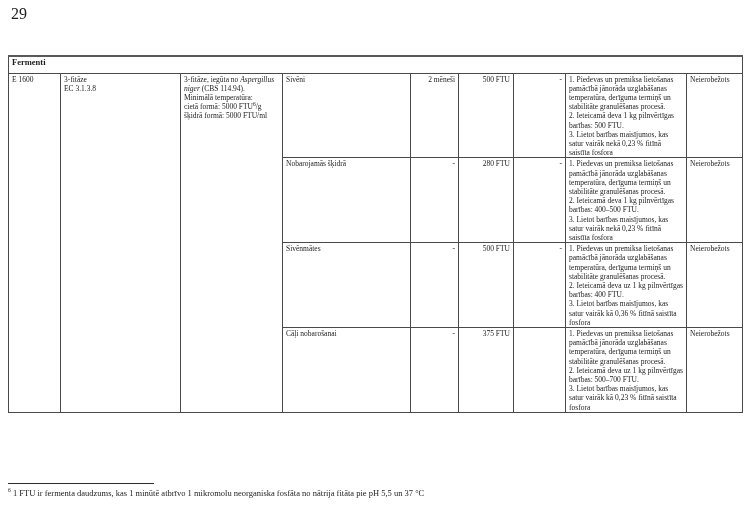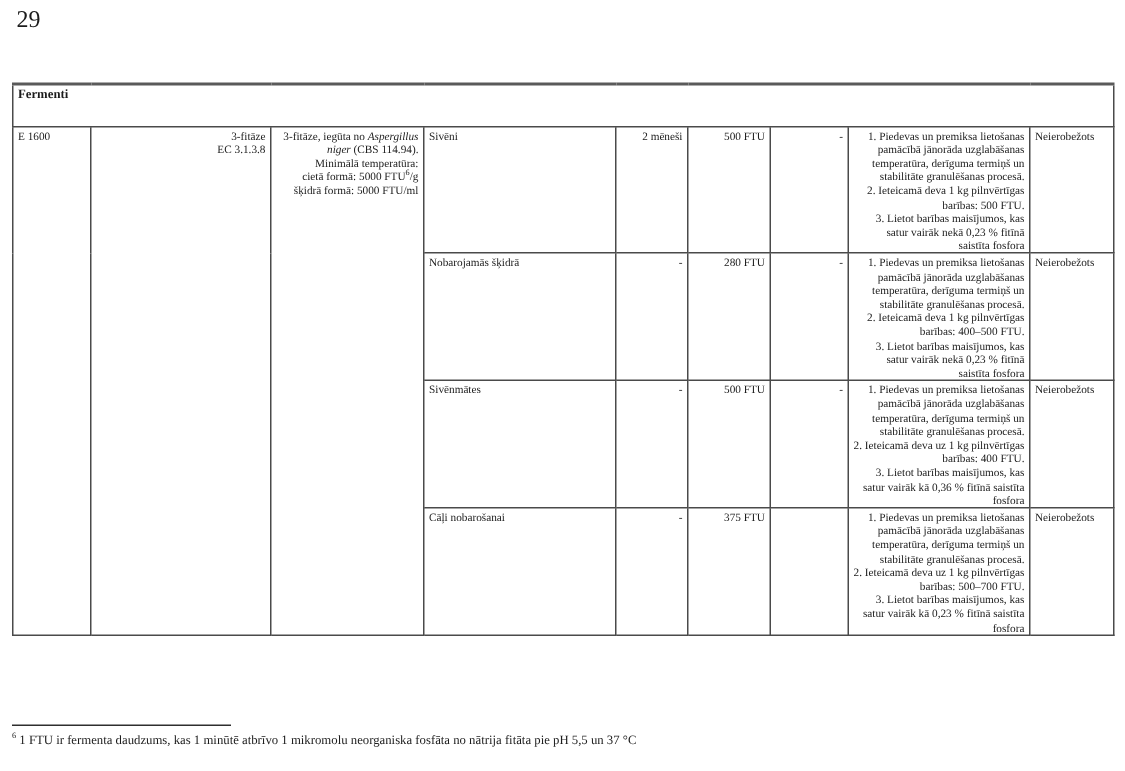--- a/index.html
+++ b/index.html
@@ -33,34 +33,34 @@
     font-size: 7.5px;
     line-height: 9.2px;
   }
   table.doc-table td {
     border: 1px solid #4a4a4a;
     vertical-align: top;
     padding: 1px 3px 0 3px;
     overflow: hidden;
   }
   table.doc-table { border: 1px solid #3a3a3a; border-top: 2px solid #5a5a5a; }
-  tr.section-row { height: 28px; }
+  tr.section-row { height: 17px; }
   td.section-cell {
     font-weight: bold;
     font-size: 8.5px;
     line-height: 9px;
     padding: 0 4px 1px 4px;
   }
   tr.sub-row-1 { height: 82px; }
   tr.sub-row-2 { height: 84px; }
   tr.sub-row-3 { height: 83px; margin-top: 30px; }
   tr.sub-row-4 { height: 83px; padding-left: 27px; }
   .center { text-align: right; }
   .italic { font-style: italic; }
-  .block { margin: 0; text-align: right; }
+  .block { margin: 0; }
   sup.fn-mark {
     font-size: 5.5px;
     vertical-align: super;
     line-height: 0;
   }
   .footnote {
     position: absolute;
     left: 8px;
     top: 483px;
     font-size: 8.5px;

